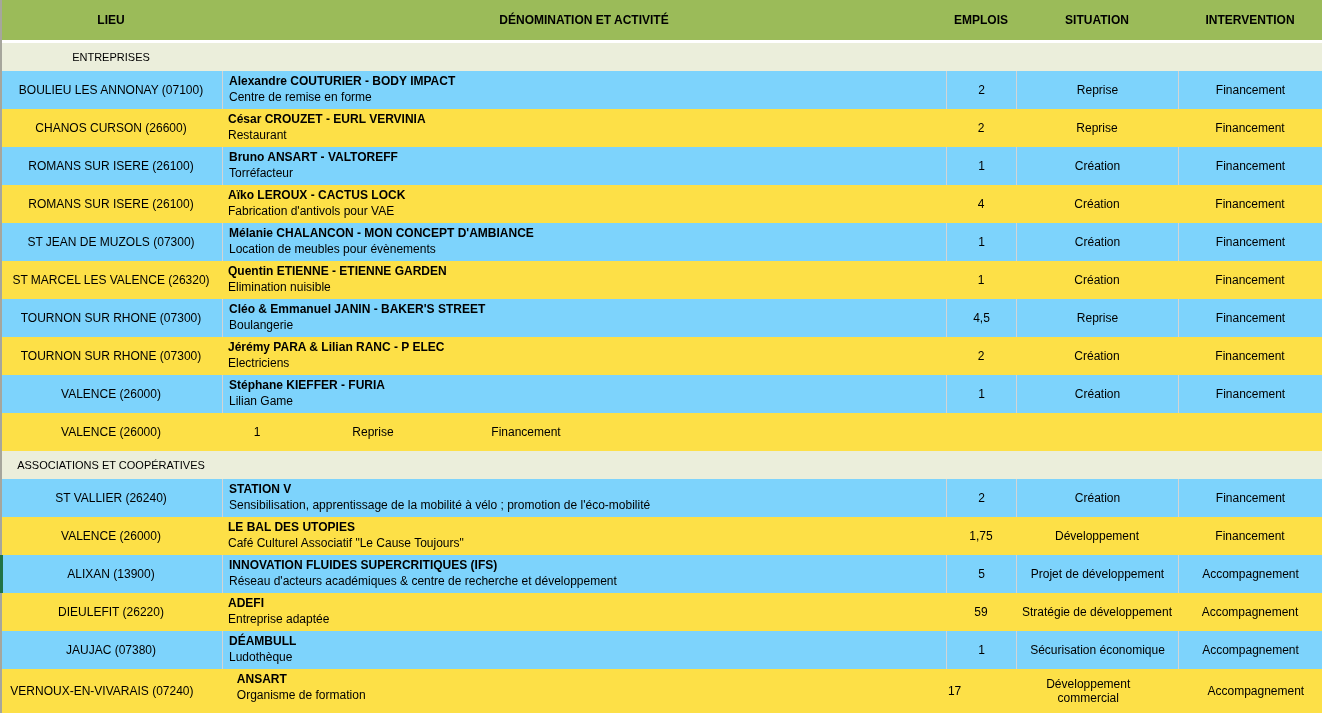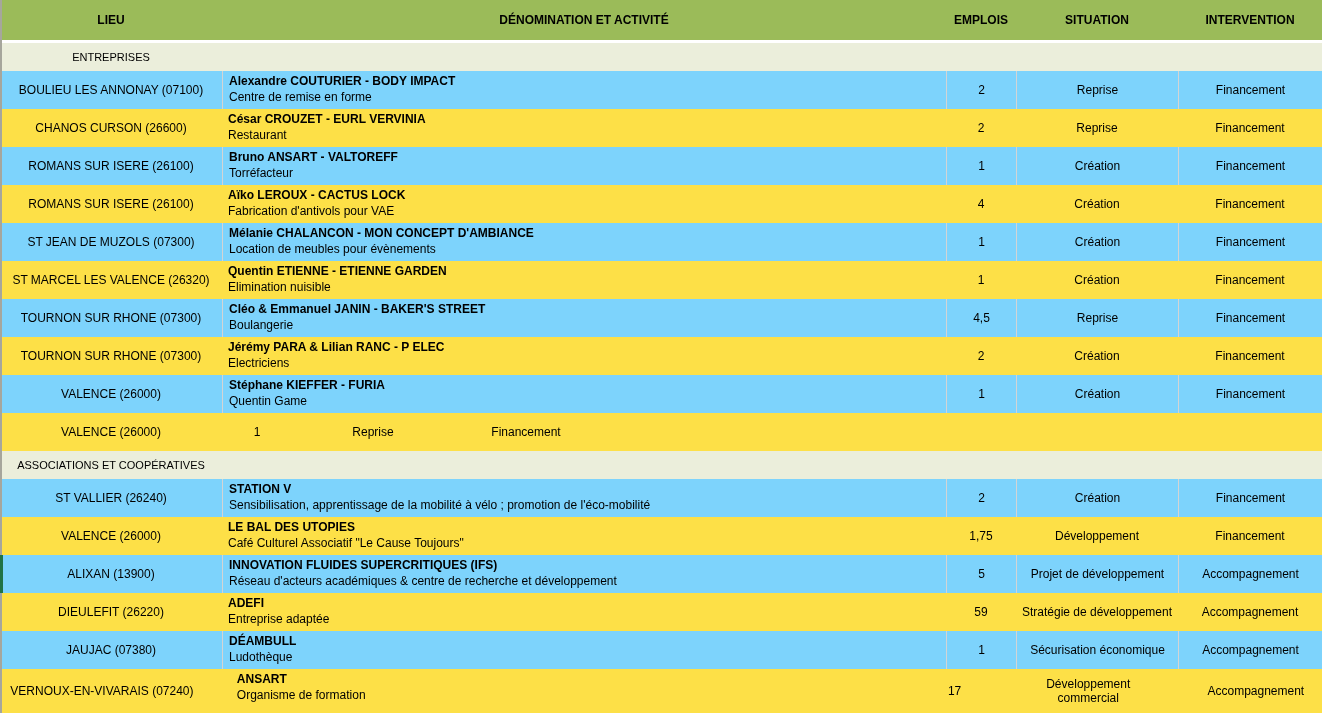--- a/index.html
+++ b/index.html
@@ -161,21 +161,21 @@
       </div>
       <div class="cell c-emplois w-emplois">2</div>
       <div class="cell c-situation w-situation">Création</div>
       <div class="cell c-intervention w-intervention">Financement</div>
     </div>
     <div class="row white">
 
       <div class="cell c-lieu w-lieu">VALENCE (26000)</div>
       <div class="cell c-denom w-denom">
         <div class="name">Stéphane KIEFFER - FURIA</div>
-        <div class="activity">Quentin Game</div>
+        <div class="activity">Lilian Game</div>
       </div>
       <div class="cell c-emplois w-emplois">1</div>
       <div class="cell c-situation w-situation">Création</div>
       <div class="cell c-intervention w-intervention">Financement</div>
     </div>
     <div class="row gray">
 
       <div class="cell c-lieu w-lieu">VALENCE (26000)</div>
       <div class="cell c-emplois w-emplois">1</div>
       <div class="cell c-situation w-situation">Reprise</div>

